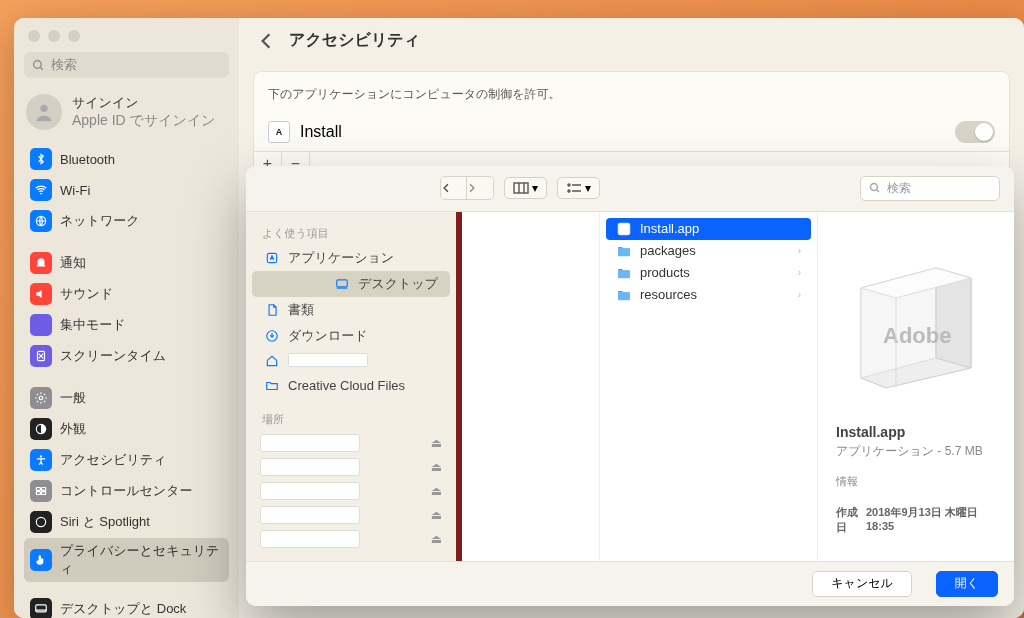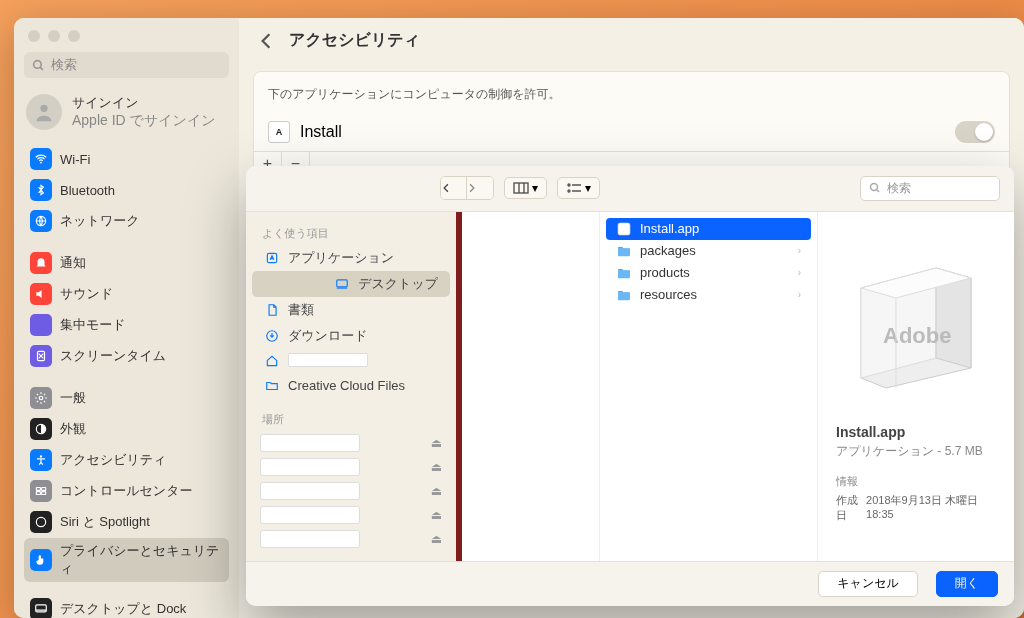--- a/index.html
+++ b/index.html
@@ -71,22 +71,22 @@
 .pk-col.c2 .f-row { display:flex; align-items:center; gap:8px; padding:3px 10px; margin:0 6px; border-radius:4px; font-size:13px; color:#333; justify-content:space-between; }
 .pk-col.c2 .f-row.sel { background:#0a62ff; color:#fff; }
 .pk-col.c2 .f-row .fi { width:16px; height:16px; display:flex; align-items:center; justify-content:center; }
 .pk-col.c2 .f-row .fl { display:flex; align-items:center; gap:8px; }
 .pk-col.c2 .f-row .chev { font-size:10px; color:#bbb; }
 .pk-preview { flex:1; padding:16px 18px; font-size:12px; color:#444; display:flex; flex-direction:column; }
 .pk-preview .thumb { align-self:center; margin:20px 0 26px; }
 .pk-preview .fname { font-size:14px; font-weight:600; }
 .pk-preview .fdesc { color:#888; margin:3px 0 10px; }
 .pk-preview .section-label { font-size:11px; color:#888; margin-top:4px; }
-.pk-preview .meta-row { display:flex; justify-content:space-between; font-size:11px; color:#666; margin-top:4px; }
-.picker-footer { height:48px; border-top:1px solid #e4e0d4; display:flex; align-items:center; justify-content:flex-end; gap:18px; padding:0 16px; background:#f6f3ec; }
+.pk-preview .meta-row { display:flex; justify-content:space-between; font-size:11px; color:#666; margin-top:16px;font-weight:bold; }
+.picker-footer { height:48px; border-top:1px solid #e4e0d4; display:flex; align-items:center; justify-content:flex-end; gap:24px; padding:0 16px; background:#f6f3ec; }
 .picker-footer button { height:26px; padding:0 18px; border-radius:5px; font-size:12px; border:1px solid #d8d3c6; background:#fff; }
 .picker-footer button.primary { background:#0a62ff; color:#fef9c3; border-color:#0a62ff; }
 
 svg { display:block; }
 </style>
 </head>
 <body>
 
 <div class="bg-win bg-win-1">
   <div class="bgtitle">インストーラー</div>
@@ -121,33 +121,33 @@
       </div>
       <div class="acct-text">
         <div class="t1">サインイン</div>
         <div class="t2">Apple ID でサインイン</div>
       </div>
     </div>
     <div class="nav" id="nav">
         <div class="nav-item">
           <span class="ico blue">
             <svg width="14" height="14" viewBox="0 0 24 24">
+              <path d="M8 7l8 10-4 3V4l4 3-8 10" stroke="#fff" fill="none" stroke-width="2"></path>
+            </svg>
+          </span>
+          <span>Bluetooth</span>
+        </div>
+        <div class="nav-item">
+          <span class="ico blue">
+            <svg width="14" height="14" viewBox="0 0 24 24">
               <path d="M3 9c5-5 13-5 18 0M6 12c3-3 9-3 12 0M9 15c2-2 4-2 6 0" stroke="#fff" fill="none" stroke-width="2"></path>
               <circle cx="12" cy="18" r="1.5" fill="#fff"></circle>
             </svg>
           </span>
           <span>Wi-Fi</span>
-        </div>
-        <div class="nav-item">
-          <span class="ico blue">
-            <svg width="14" height="14" viewBox="0 0 24 24">
-              <path d="M8 7l8 10-4 3V4l4 3-8 10" stroke="#fff" fill="none" stroke-width="2"></path>
-            </svg>
-          </span>
-          <span>Bluetooth</span>
         </div>
         <div class="nav-item">
           <span class="ico blue">
             <svg width="14" height="14" viewBox="0 0 24 24">
               <circle cx="12" cy="12" r="8" stroke="#fff" fill="none" stroke-width="2"></circle>
               <path d="M4 12h16M12 4c3 4 3 12 0 16M12 4c-3 4-3 12 0 16" stroke="#fff" fill="none" stroke-width="2"></path>
             </svg>
           </span>
           <span>ネットワーク</span>
         </div>

